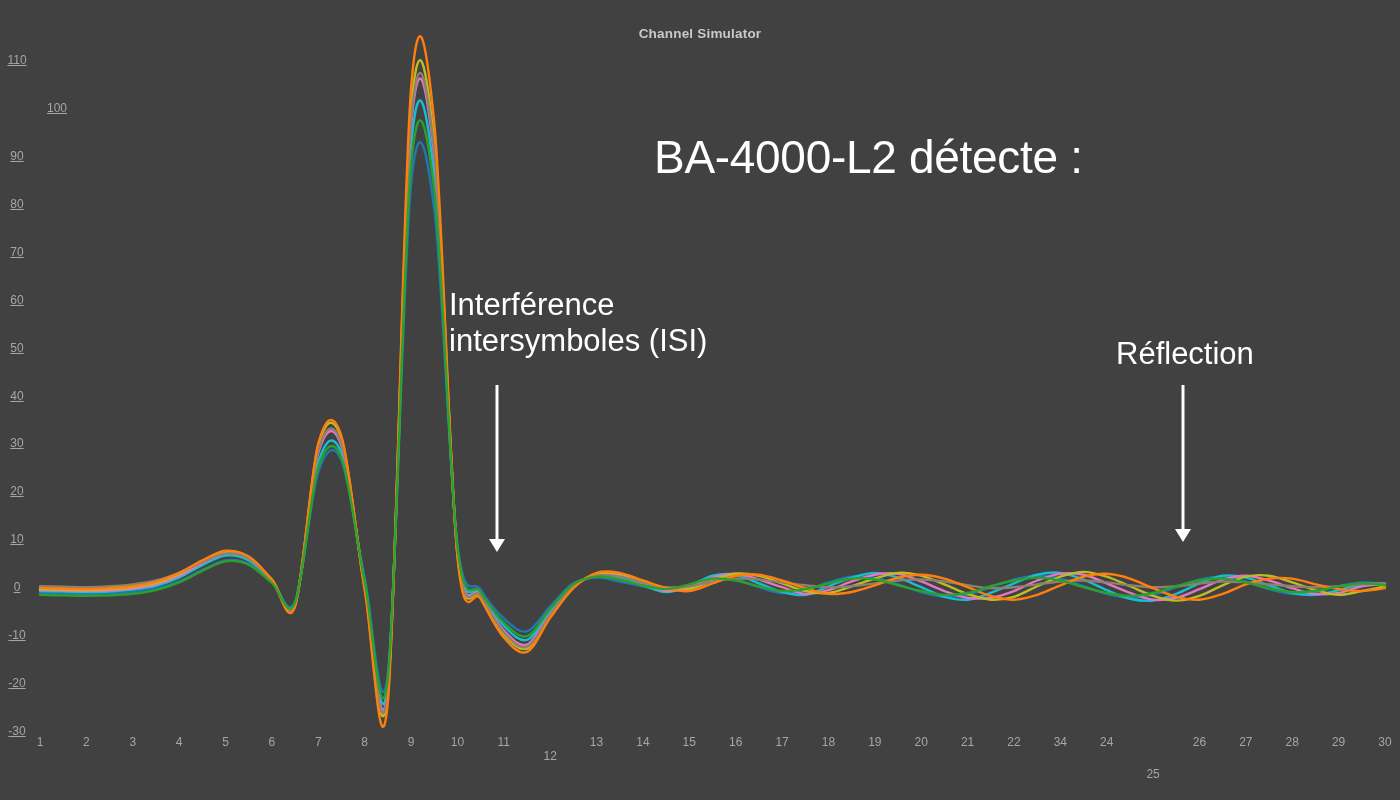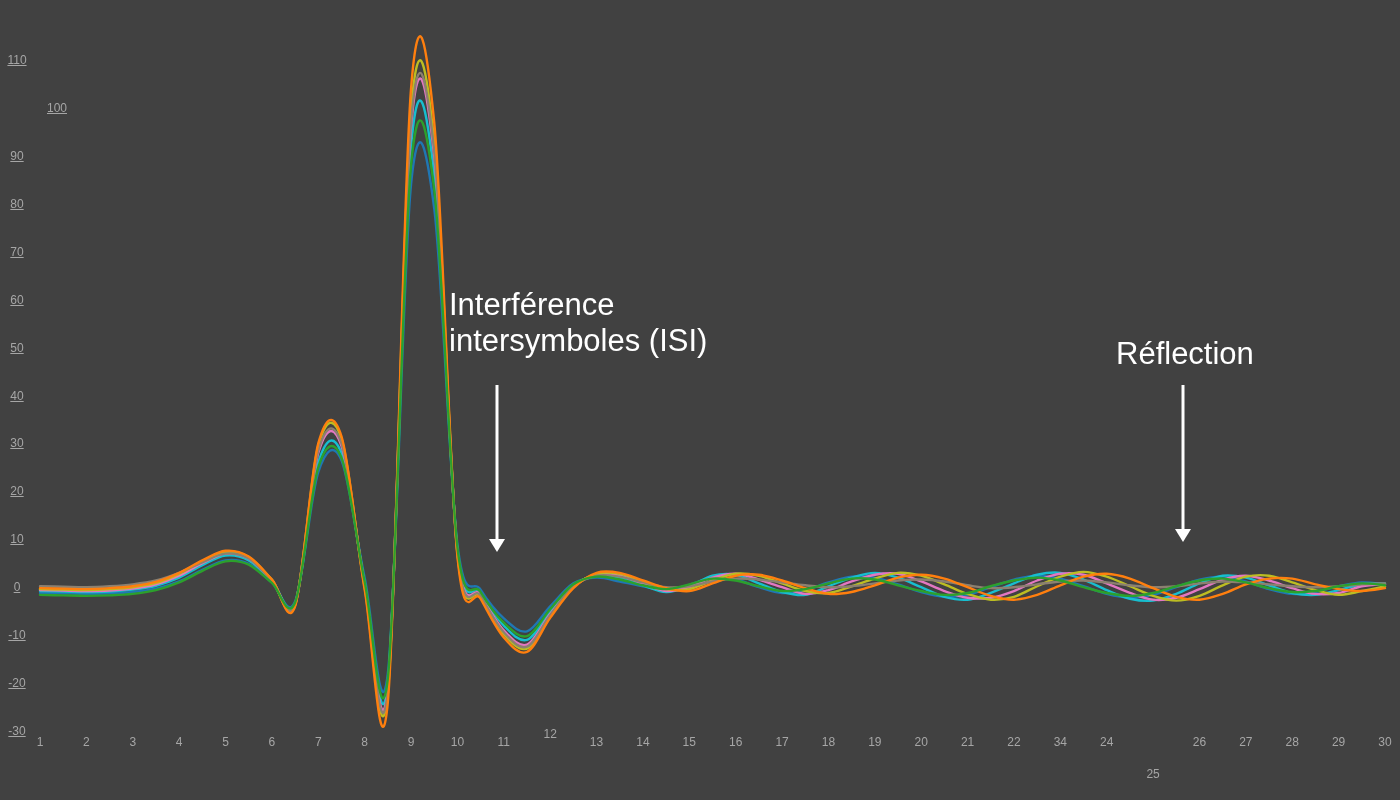--- a/index.html
+++ b/index.html
@@ -80,20 +80,21 @@
     left: 1094px;
     top: 336px;
     margin-left: 22px;
   }
 </style>
 </head>
 <body>
 
 <div id="stage">
 
+  <div id="chart-title">Channel Simulator</div>
 
   <div id="ytick-layer">
       <div class="tick-label ytick" style="top: 731px; left: 0px; width: 34px;">-30</div>
       <div class="tick-label ytick" style="top: 683.071px; left: 0px; width: 34px;">-20</div>
       <div class="tick-label ytick" style="top: 635.143px; left: 0px; width: 34px;">-10</div>
       <div class="tick-label ytick" style="top: 587.214px; left: 0px; width: 34px;">0</div>
       <div class="tick-label ytick" style="top: 539.286px; left: 0px; width: 34px;">10</div>
       <div class="tick-label ytick" style="top: 491.357px; left: 0px; width: 34px;">20</div>
       <div class="tick-label ytick" style="top: 443.429px; left: 0px; width: 34px;">30</div>
       <div class="tick-label ytick" style="top: 395.5px; left: 0px; width: 34px;">40</div>
@@ -110,21 +111,21 @@
       <div class="tick-label xtick" style="left: 86.3793px; top: 735px;">2</div>
       <div class="tick-label xtick" style="left: 132.759px; top: 735px;">3</div>
       <div class="tick-label xtick" style="left: 179.138px; top: 735px;">4</div>
       <div class="tick-label xtick" style="left: 225.517px; top: 735px;">5</div>
       <div class="tick-label xtick" style="left: 271.897px; top: 735px;">6</div>
       <div class="tick-label xtick" style="left: 318.276px; top: 735px;">7</div>
       <div class="tick-label xtick" style="left: 364.655px; top: 735px;">8</div>
       <div class="tick-label xtick" style="left: 411.034px; top: 735px;">9</div>
       <div class="tick-label xtick" style="left: 457.414px; top: 735px;">10</div>
       <div class="tick-label xtick" style="left: 503.793px; top: 735px;">11</div>
-      <div class="tick-label xtick" style="left: 550.172px; top: 727px;">12</div>
+      <div class="tick-label xtick" style="left: 550.172px; top: 749px;">12</div>
       <div class="tick-label xtick" style="left: 596.552px; top: 735px;">13</div>
       <div class="tick-label xtick" style="left: 642.931px; top: 735px;">14</div>
       <div class="tick-label xtick" style="left: 689.31px; top: 735px;">15</div>
       <div class="tick-label xtick" style="left: 735.69px; top: 735px;">16</div>
       <div class="tick-label xtick" style="left: 782.069px; top: 735px;">17</div>
       <div class="tick-label xtick" style="left: 828.448px; top: 735px;">18</div>
       <div class="tick-label xtick" style="left: 874.828px; top: 735px;">19</div>
       <div class="tick-label xtick" style="left: 921.207px; top: 735px;">20</div>
       <div class="tick-label xtick" style="left: 967.586px; top: 735px;">21</div>
       <div class="tick-label xtick" style="left: 1013.97px; top: 735px;">22</div>
@@ -153,17 +154,18 @@
           <line x1="497" y1="385" x2="497" y2="541" stroke="#ffffff" stroke-width="3"></line>
           <polygon points="489,539 505,539 497,552" fill="#ffffff"></polygon>
         </g>
         <g>
           <line x1="1183" y1="385" x2="1183" y2="531" stroke="#ffffff" stroke-width="3"></line>
           <polygon points="1175,529 1191,529 1183,542" fill="#ffffff"></polygon>
         </g>
       </g>
   </svg>
 
+  <div class="annot" id="headline-annotation">BA-4000-L2 détecte :</div>
   <div class="annot" id="isi-annotation">Interférence
 intersymboles (ISI)</div>
   <div class="annot" id="reflection-annotation">Réflection</div>
 
 </div>
 
 </body></html>

